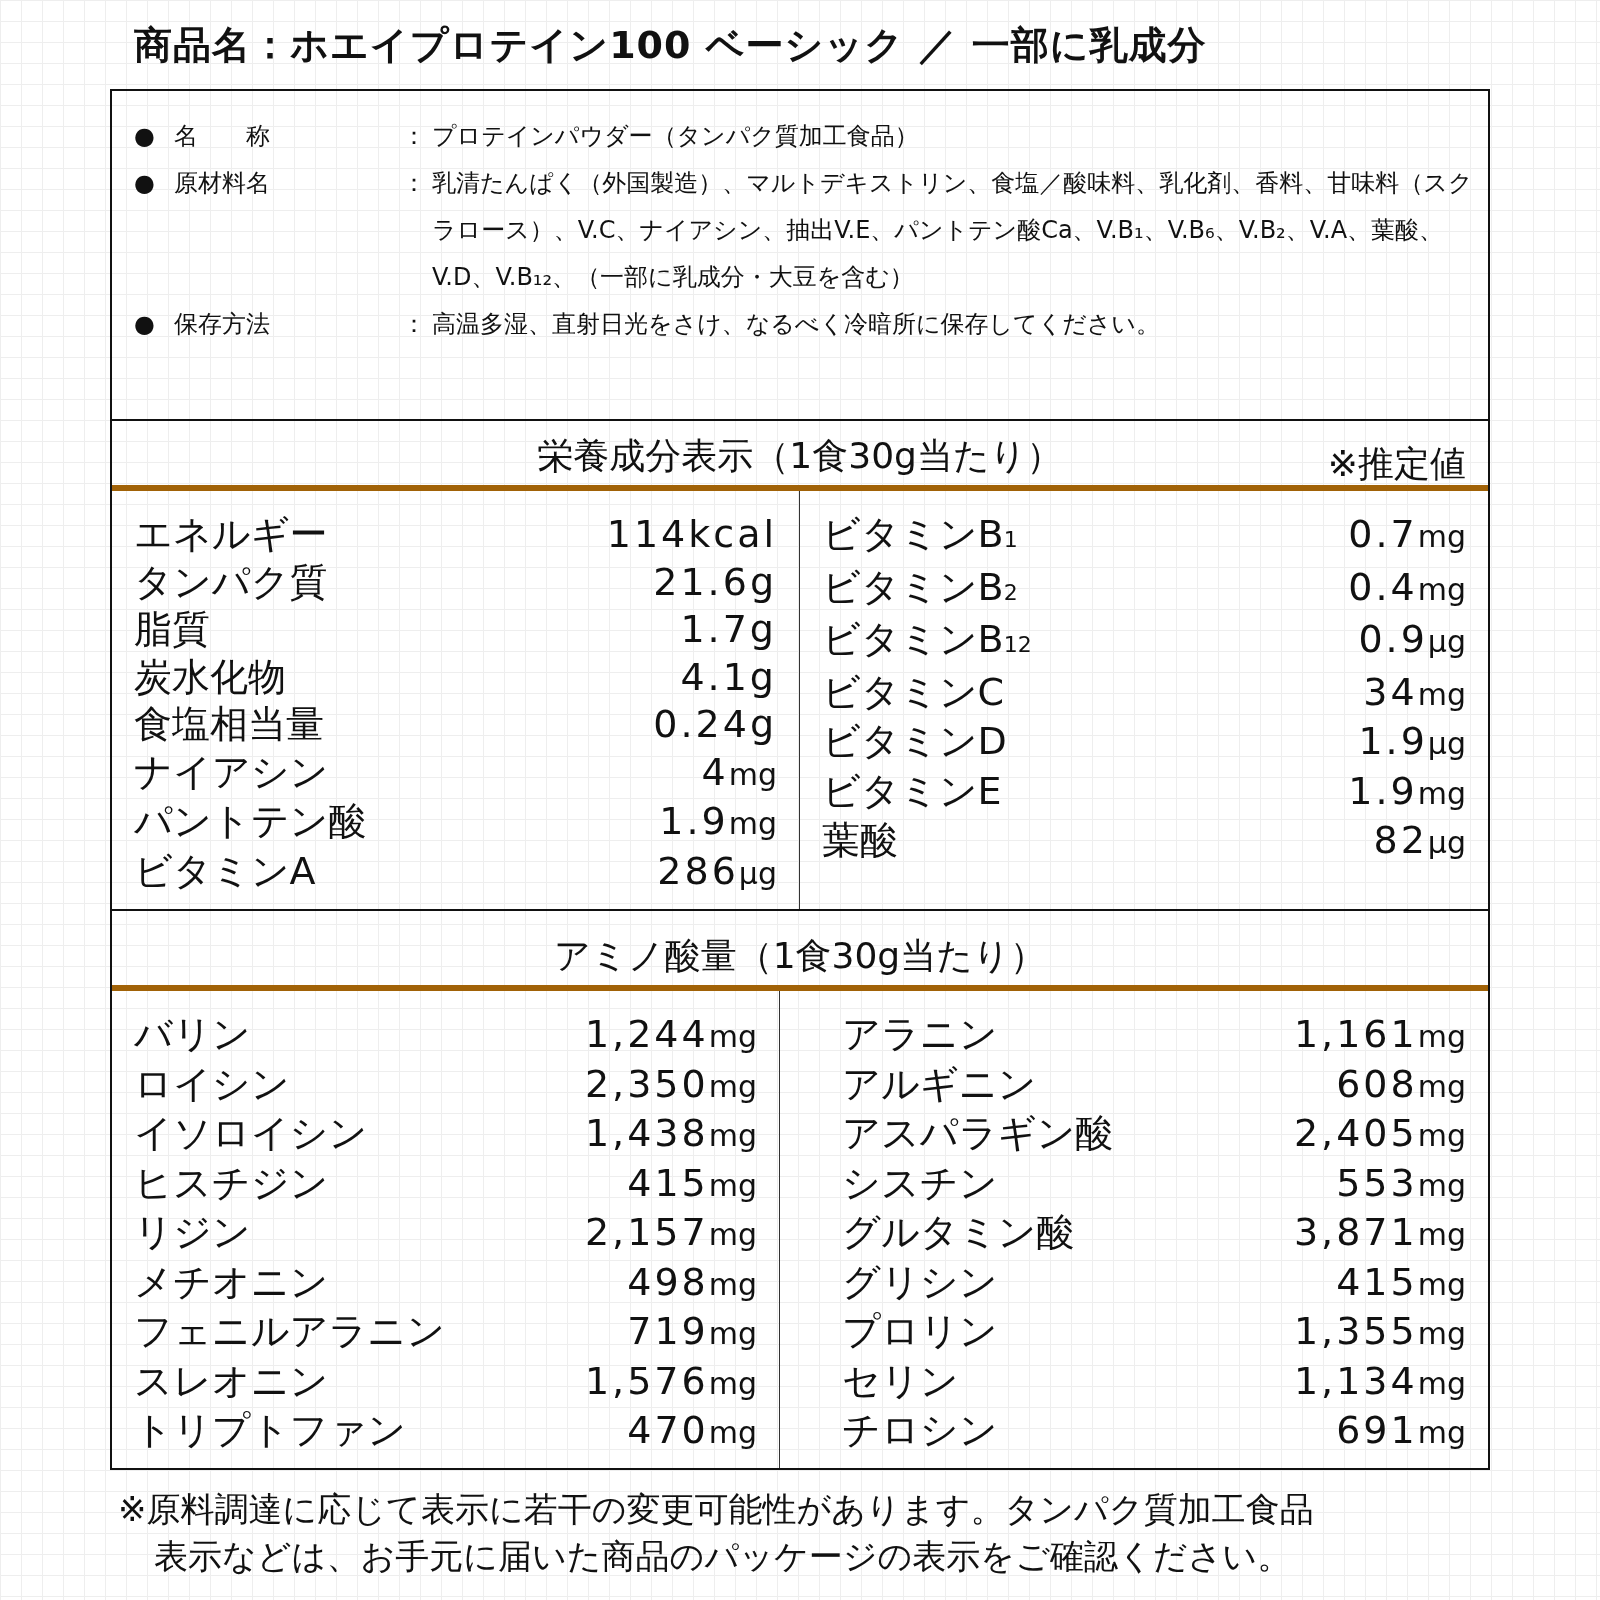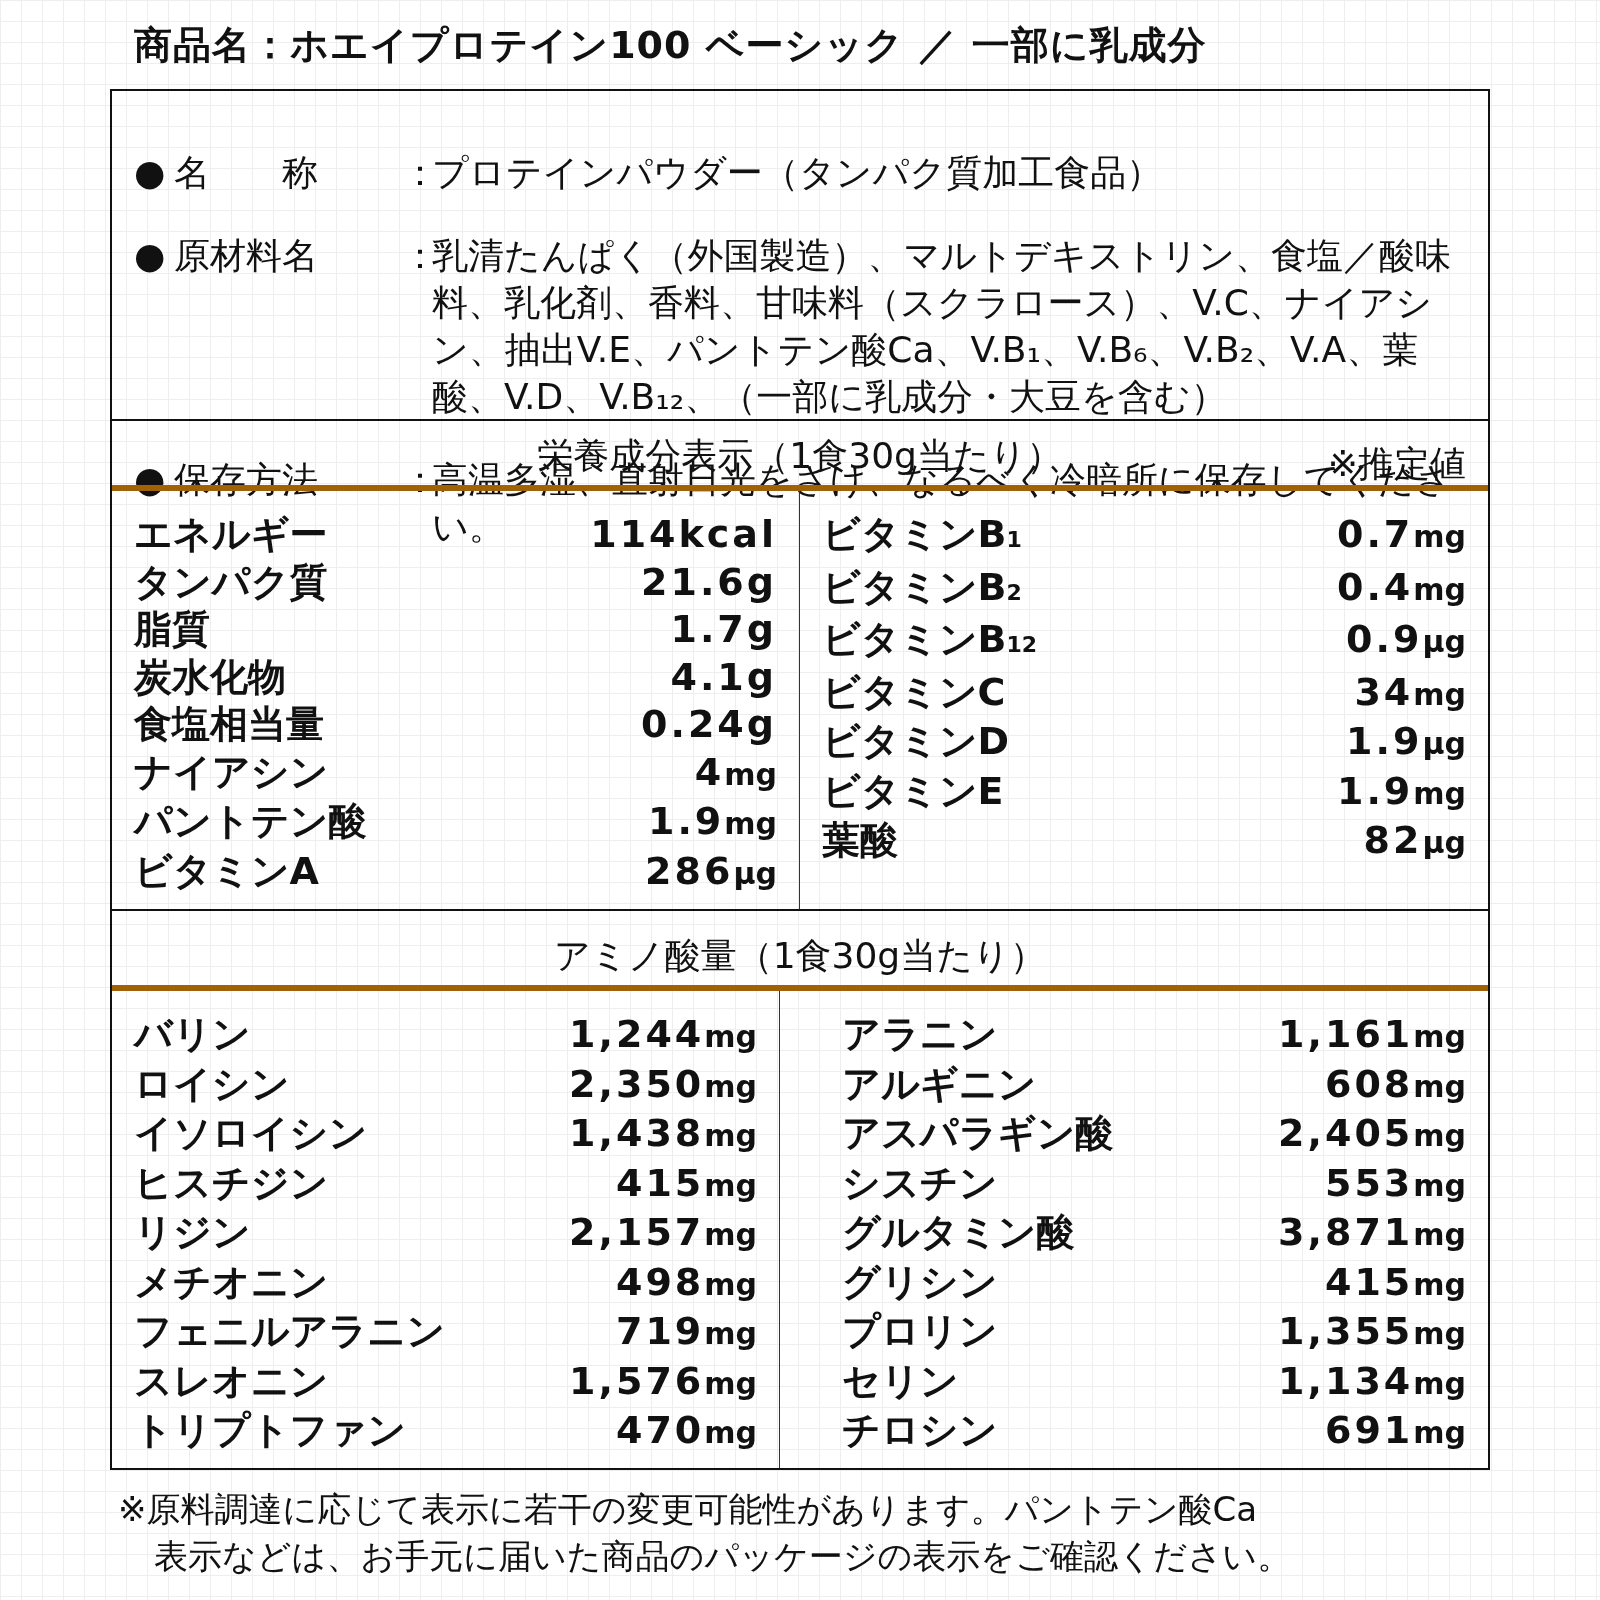--- a/index.html
+++ b/index.html
@@ -22,40 +22,40 @@
   .box {
     position: absolute; left: 110px; top: 89px;
     width: 1380px; height: 1381px;
     border: 2px solid #111; box-sizing: border-box;
   }
   .info {
     position: absolute; left: 0; top: 0; width: 100%; height: 330px;
     border-bottom: 2px solid #111; box-sizing: border-box;
     padding: 22px 0 0 22px;
   }
-  .info-row { display: flex; font-size: 36px; line-height: 47px; margin-top: 36px; }
+  .info-row { display: flex; font-size: 24px; line-height: 47px; }
   .info-label { width: 268px; flex: none; white-space: nowrap; }
   .info-label .lbl { display: inline-block; }
   .info-sep { width: 30px; flex: none; }
   .info-value { width: 1060px; }
   .bullet { display: inline-block; width: 40px; }
 
   .sec-head {
     position: absolute; left: 0; width: 100%; height: 70px;
     border-bottom: 6px solid #a16207; box-sizing: border-box;
     font-size: 36px; line-height: 70px;
   }
   .sec-head .center { position: absolute; left: 0; right: 0; text-align: center; }
   .sec-head .note { position: absolute; right: 22px; top: 8px; }
 
   .grid2 {
     position: absolute; left: 0; width: 100%;
     display: flex;
   }
-  .col { width: 50%; box-sizing: border-box; padding: 20px 22px 0 22px; font-weight: bold; }
+  .col { width: 50%; box-sizing: border-box; padding: 20px 22px 0 22px; }
   .col.left { border-right: 1px solid #333; }
   .row { display: flex; justify-content: space-between; font-size: 38px; line-height: 47.5px; white-space: nowrap; }
   .row .v { letter-spacing: 3px; }
   .sub { font-size: 22px; }
   .unit { font-size: 30px; letter-spacing: 0; }
 
   .nut-section { top: 330px; }
   .nut-grid { top: 400px; height: 420px; border-bottom: 2px solid #111; box-sizing: border-box; }
   .nut-grid .col { height: 100%; }
   .amino-head { top: 830px; }
@@ -243,15 +243,15 @@
         </div>
         <div class="row">
           <span><span>チロシン</span></span>
           <span class="v"><span>691</span><span class="unit">mg</span></span>
         </div>
       </div>
   </div>
 </div>
 
 <div class="footnote">
-  <div>※原料調達に応じて表示に若干の変更可能性があります。パントテン酸Ca</div>
+  <div>※原料調達に応じて表示に若干の変更可能性があります。タンパク質加工食品</div>
   <div class="l2">表示などは、お手元に届いた商品のパッケージの表示をご確認ください。</div>
 </div>
 
 </body></html>

